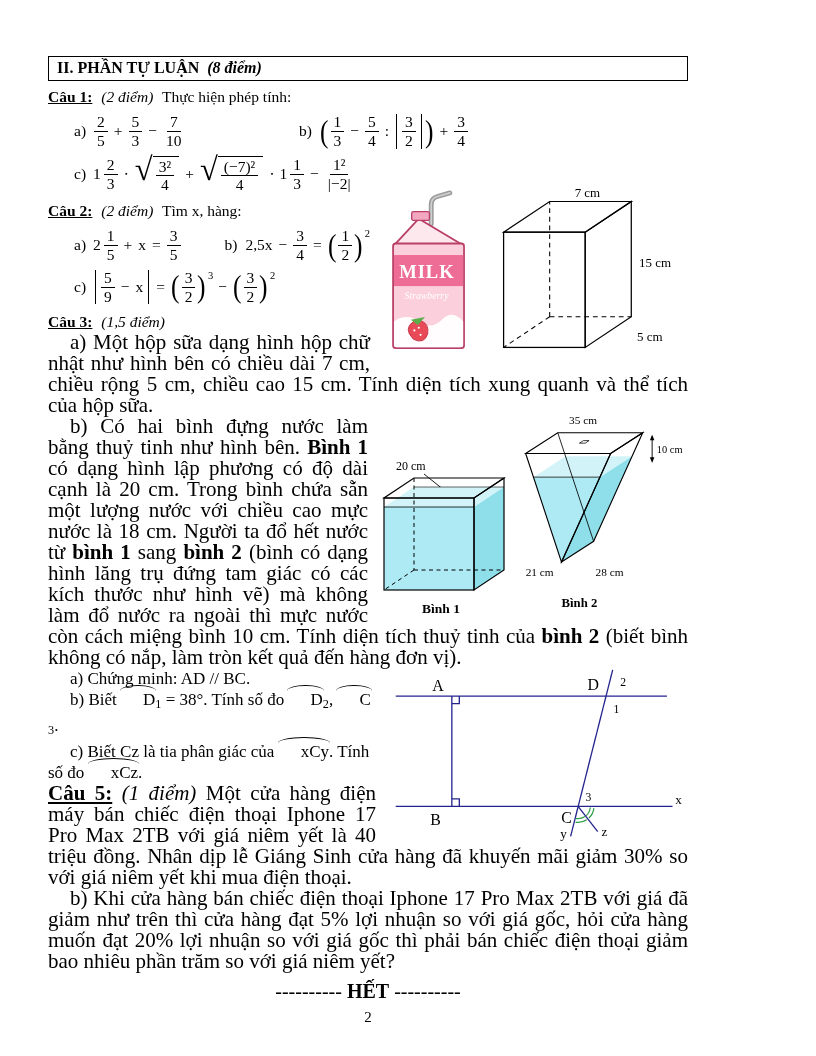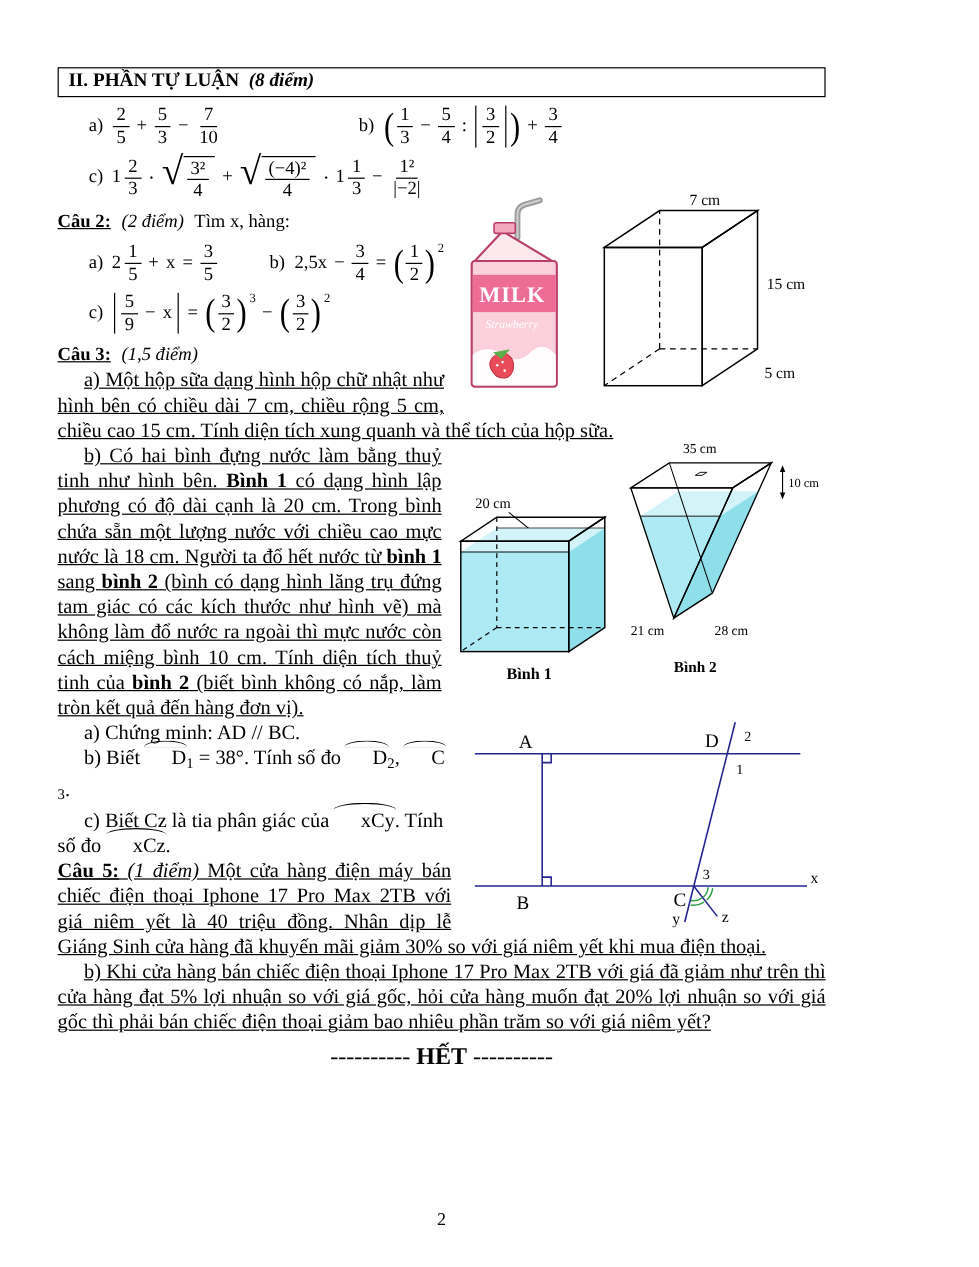--- a/index.html
+++ b/index.html
@@ -2,21 +2,21 @@
 <html><head>
 <meta charset="utf-8">
 <style>
   *{margin:0;padding:0;box-sizing:border-box;}
   html,body{background:#fff;}
   body{font-family:"Liberation Serif","DejaVu Serif",serif;color:#000;}
   .page{width:736px;height:1056px;background:#fff;padding:56px 48px 30px 48px;position:relative;overflow:hidden;}
   .title-box{border:1.6px solid #000;padding:2px 8px 3px;font-size:16px;margin-bottom:5px;}
   .title-box .t{font-weight:bold;}
   .title-box .p{font-weight:bold;font-style:italic;margin-left:4px;}
-  p.body{font-size:17px;line-height:21px;text-align:justify;text-decoration:underline;}
+  p.body{font-size:21px;line-height:21px;text-align:justify;}
   p.item{font-size:17px;line-height:21px;text-align:left;text-indent:22px;}
   .ind{text-indent:22px;}
   .heading{font-size:15.5px;line-height:21px;margin-top:3px;}
   .qlabel{font-weight:bold;text-decoration:underline;margin-right:5px;}
   .qpoints{font-style:italic;margin-right:5px;}
   
   .frow{display:flex;align-items:center;margin:7px 0 7px 26px;font-size:15.5px;}
   .fitem{display:inline-flex;align-items:center;}
   .fitem.fa{width:225px;}
   .ilabel{margin-right:7px;}
@@ -53,20 +53,25 @@
 </head>
 <body>
 
 <div class="page">
 
   <div class="title-box">
     <span class="t">II. PHẦN TỰ LUẬN</span>
     <span class="p">(8 điểm)</span>
   </div>
 
+  <p class="heading">
+    <span class="qlabel">Câu 1:</span>
+    <span class="qpoints">(2 điểm)</span>
+    <span>Thực hiện phép tính:</span>
+  </p>
   <div class="frow">
     <span class="fitem fa">
       <span class="ilabel">a)</span>
       <span class="math">
           <span class="frac">
             <span class="fn">2</span>
             <span class="fd">5</span>
           </span>
           <span class="mop">+</span>
           <span class="frac">
@@ -132,21 +137,21 @@
                 <span class="fn">3²</span>
                 <span class="fd">4</span>
               </span>
             </span>
           </span>
           <span class="mop">+</span>
           <span class="sqrt">
             <span class="rsign">√</span>
             <span class="radicand">
               <span class="frac">
-                <span class="fn">(−4)²</span>
+                <span class="fn">(−7)²</span>
                 <span class="fd">4</span>
               </span>
             </span>
           </span>
           <span class="mop">⋅</span>
           <span class="mixed">
             <span class="mwhole">1</span>
             <span class="frac">
               <span class="fn">1</span>
               <span class="fd">3</span>

